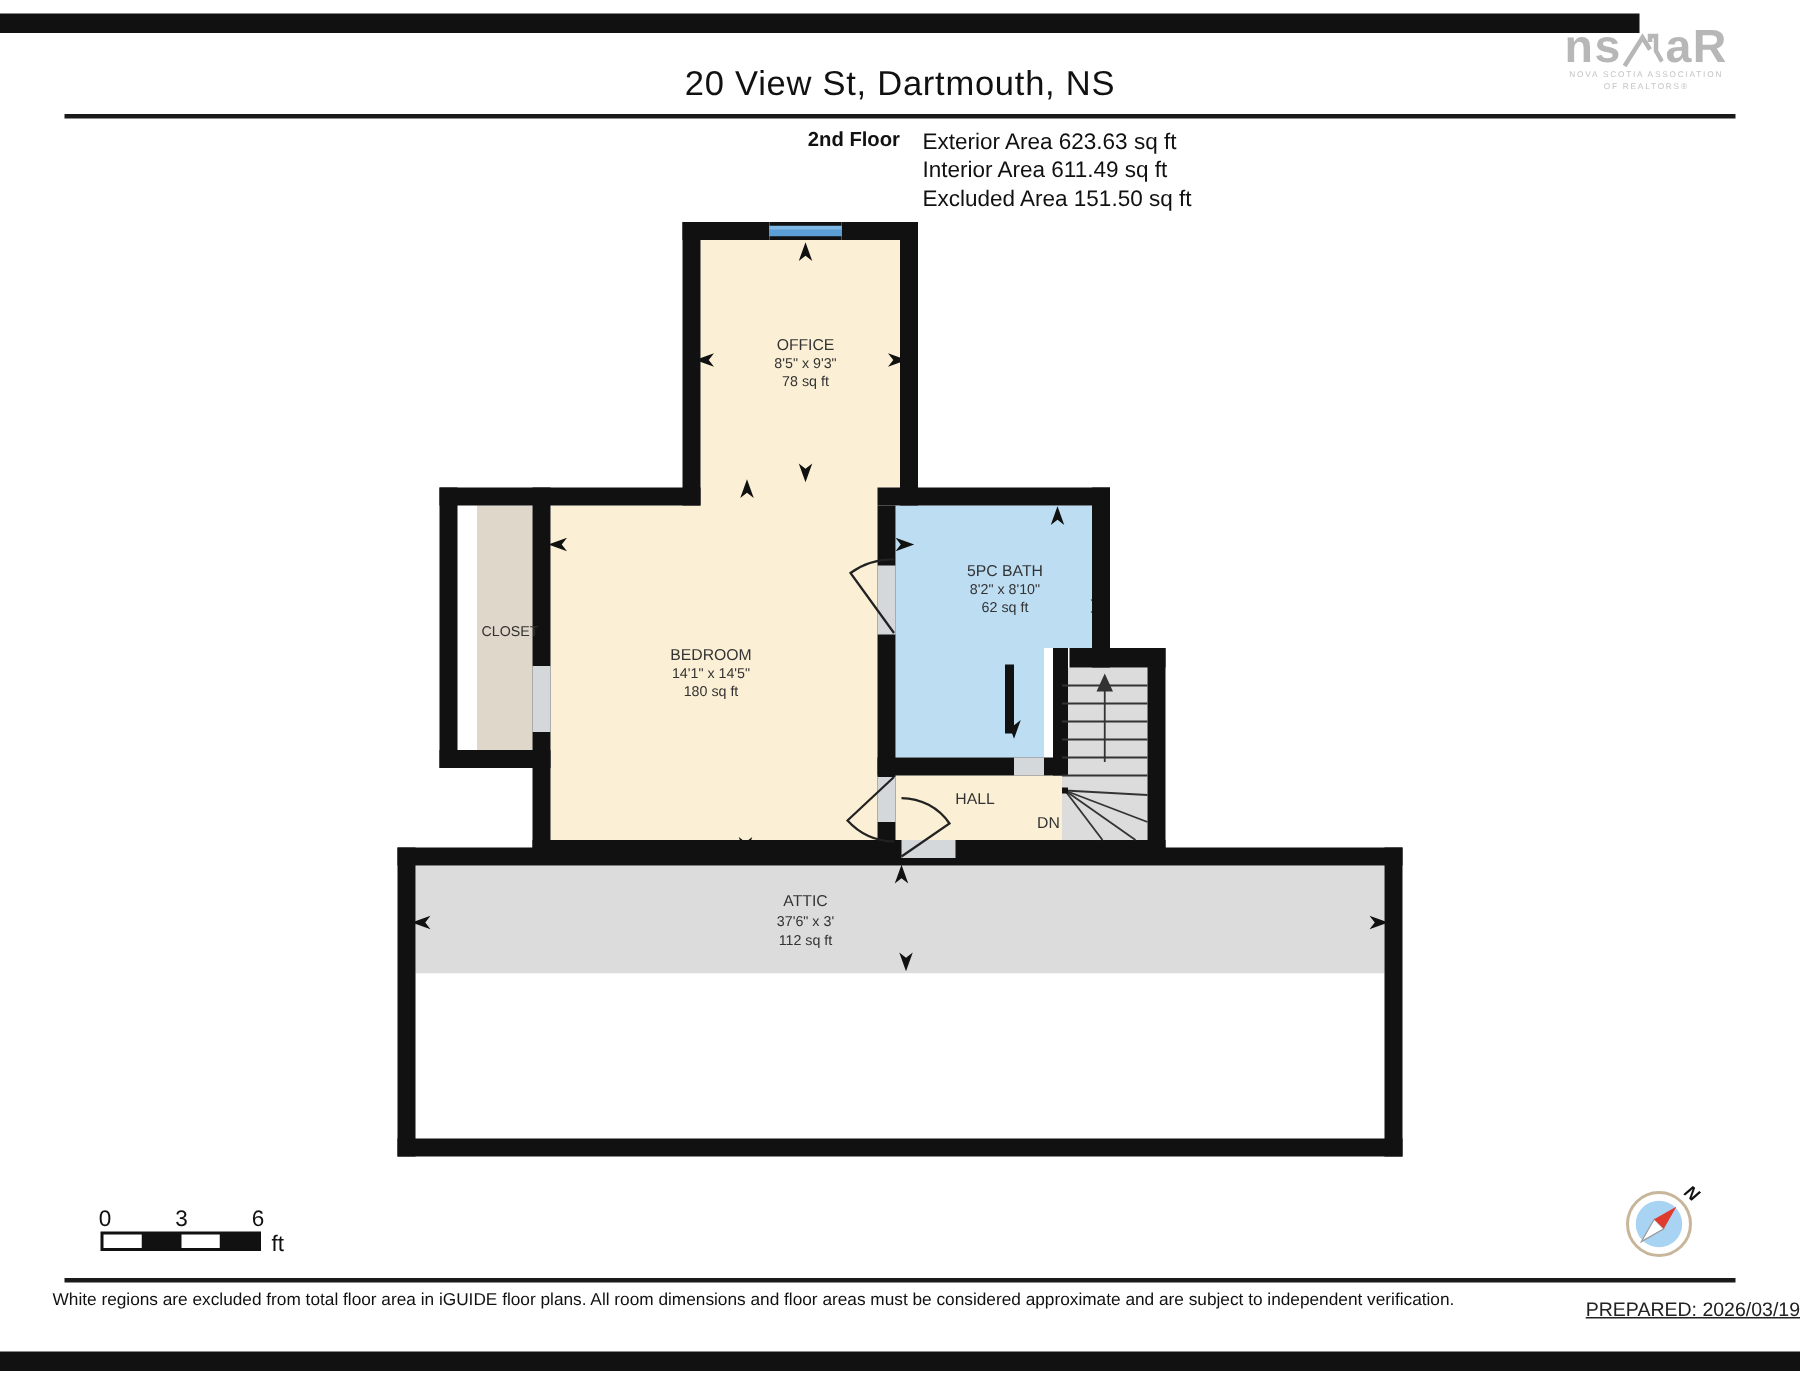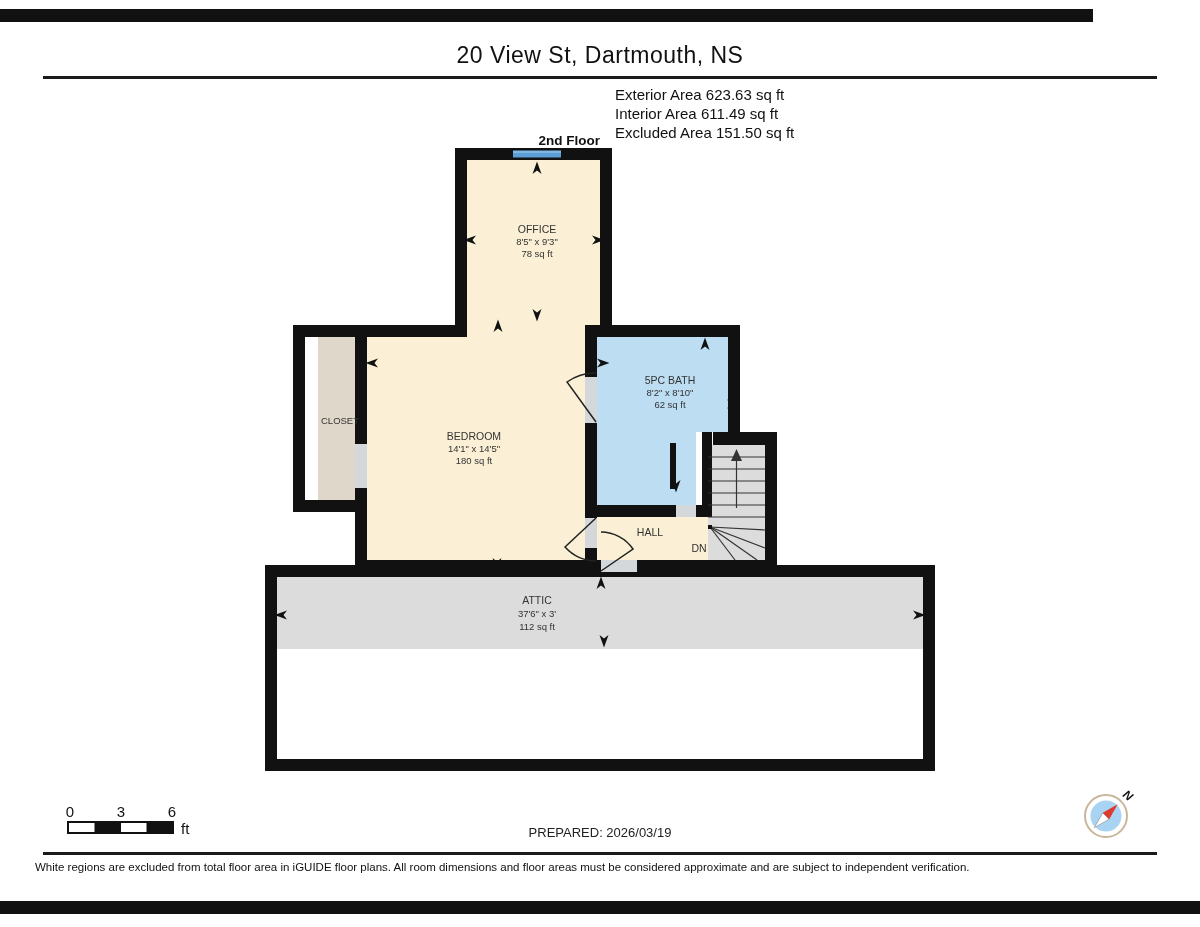--- a/index.html
+++ b/index.html
@@ -9,35 +9,46 @@
   
   #top-bar{left:0;top:9px;width:1093px;height:13px;background:#111;}
   #logo{right:10px;top:16px;width:185px;text-align:center;color:#b7b7b7;}
   #logo .main{display:flex;align-items:flex-end;justify-content:center;gap:1px;
               font-size:31px;font-weight:600;line-height:30px;letter-spacing:1px;}
   #logo .sub{font-size:5.5px;letter-spacing:1.2px;color:#c3c3c3;margin-top:1px;line-height:7px;}
   #title{left:0;top:42px;width:1200px;text-align:center;font-size:23px;font-weight:normal;letter-spacing:.5px;}
   .rule{left:43px;width:1114px;height:3px;background:#1a1a1a;}
   #rule-top{top:76px;}
   #rule-bottom{top:852px;}
-  #floor-name{left:0;top:85px;width:600px;text-align:right;font-size:13.5px;font-weight:bold;margin-top:48px;}
+  #floor-name{left:0;top:85px;width:600px;text-align:right;font-size:13.5px;font-weight:bold;}
   #floor-areas{left:615px;top:85px;font-size:15px;line-height:19px;}
   
-  #prepared{left:0;top:825px;width:1200px;text-align:center;font-size:13px;color:#222;}
+  #prepared{left:0;top:865px;width:1200px;text-align:right;font-size:13px;color:#222;text-decoration:underline;}
   #disclaimer{left:35px;top:861px;width:1110px;font-size:11.5px;color:#111;}
   #bottom-bar{left:0;top:901px;width:1200px;height:13px;background:#111;}
   svg text{font-family:"Liberation Sans", sans-serif;}
 </style>
 </head>
 <body>
 
 <div id="page">
 
   <div id="top-bar" class="abs"></div>
 
+  <div id="logo" class="abs">
+    <div class="main">
+      <span>ns</span>
+      <svg width="27" height="26" viewBox="0 0 27 26">
+        <path d="M1,24 L13,5 L18,13 M18,8 L18,4 L22,4 L22,14 L26,21" stroke="#b7b7b7" stroke-width="3" fill="none"></path>
+      </svg>
+      <span>aR</span>
+    </div>
+    <div class="sub">NOVA SCOTIA ASSOCIATION</div>
+    <div class="sub">OF REALTORS®</div>
+  </div>
 
   <div id="title" class="abs">20 View St, Dartmouth, NS</div>
   <div id="rule-top" class="abs rule"></div>
 
   <div id="floor-name" class="abs">2nd Floor</div>
   <div id="floor-areas" class="abs">
     <div>Exterior Area 623.63 sq ft</div>
     <div>Interior Area 611.49 sq ft</div>
     <div>Excluded Area 151.50 sq ft</div>
   </div>

